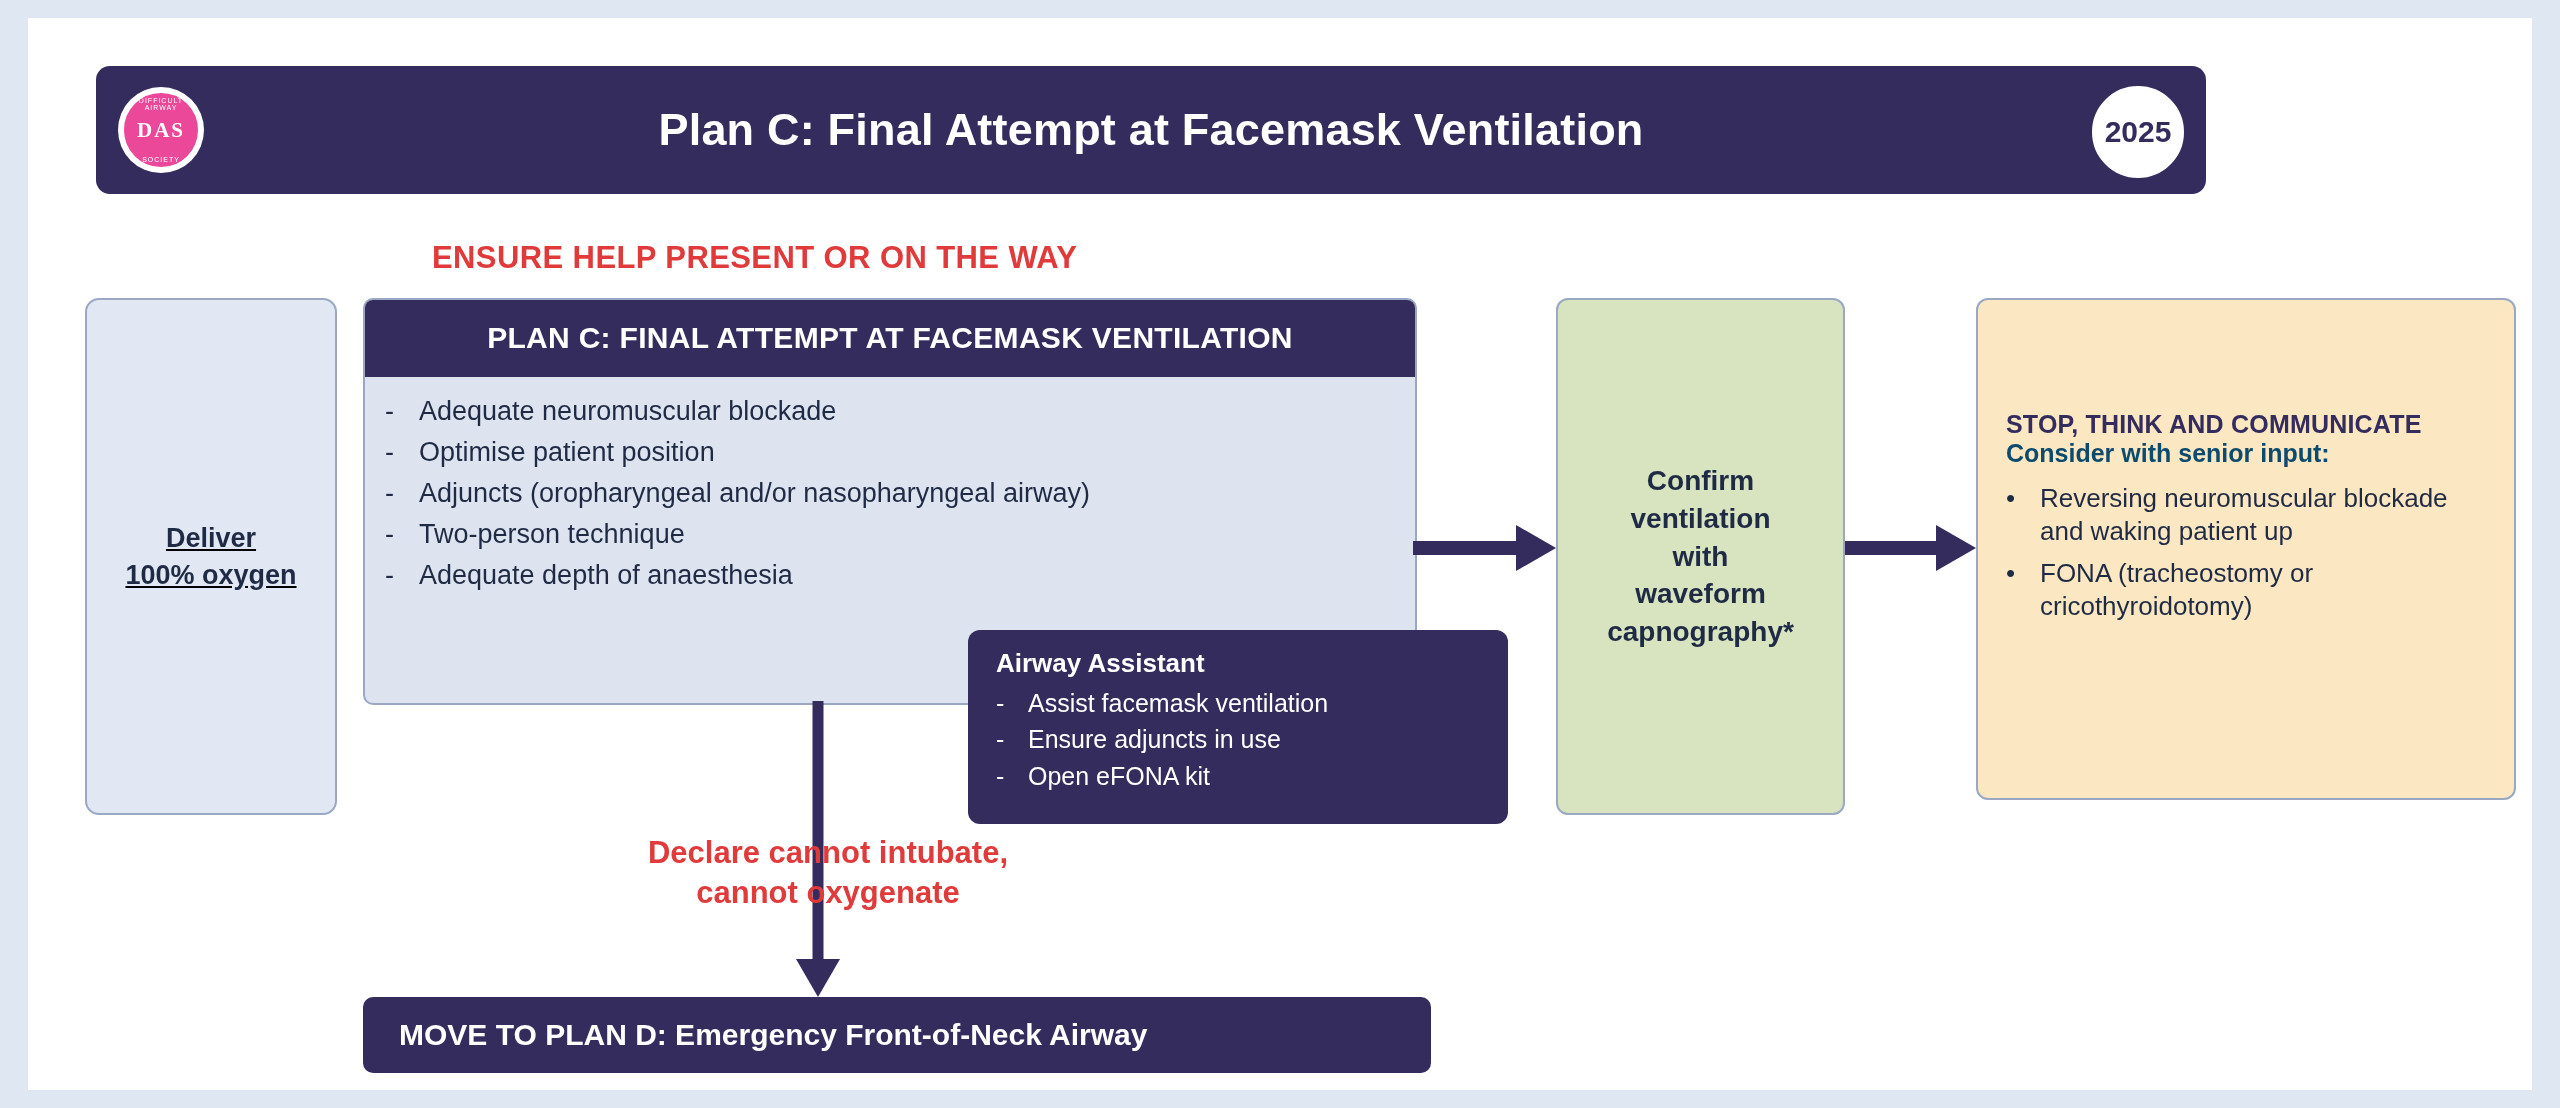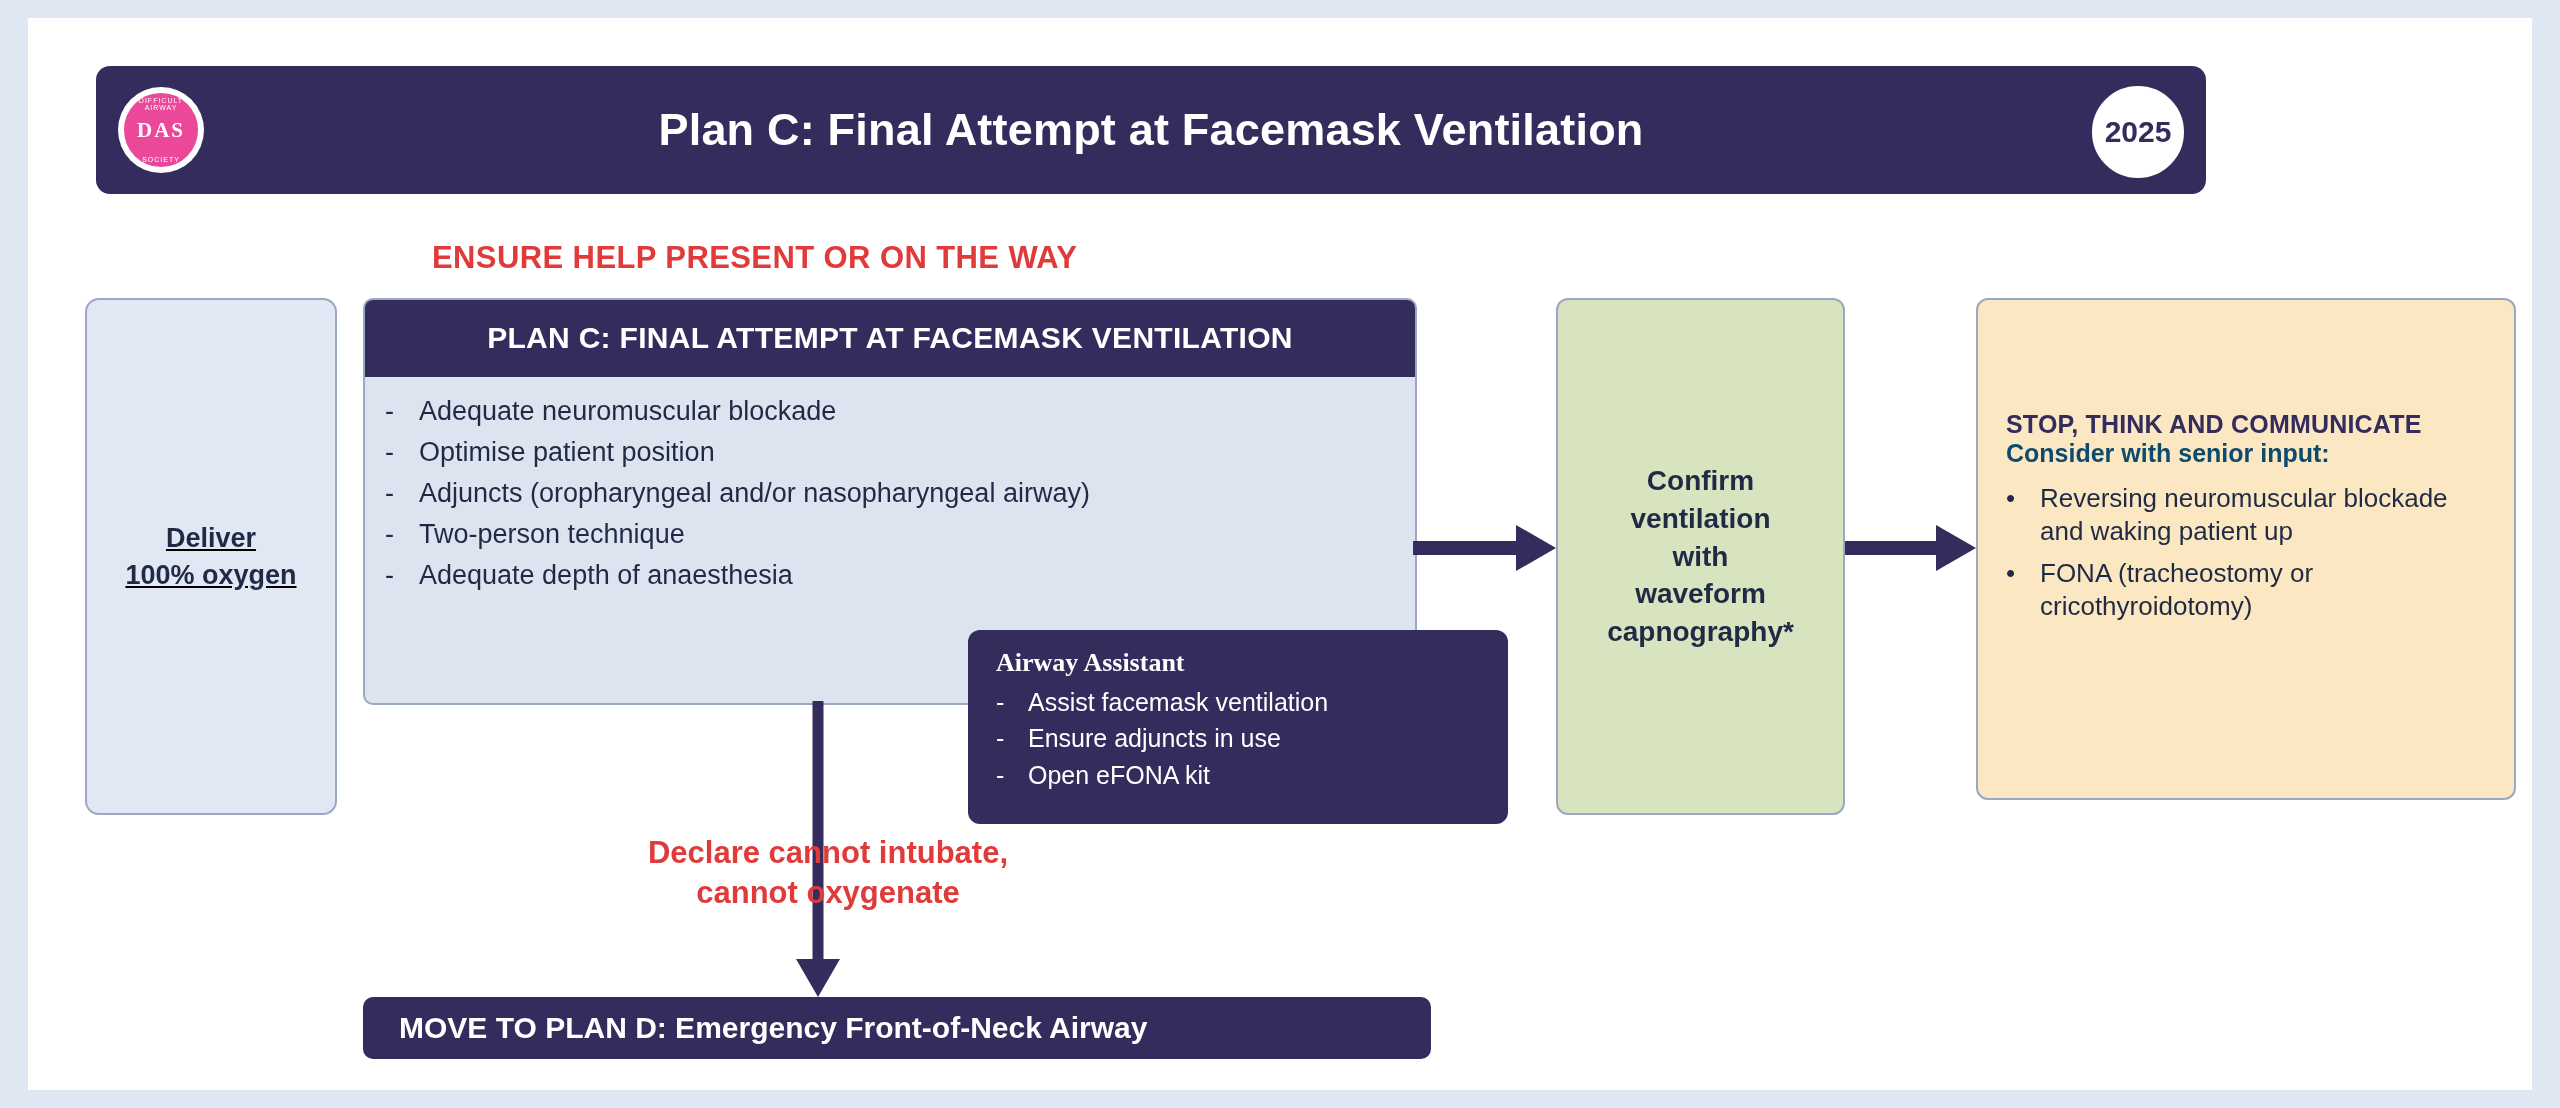--- a/index.html
+++ b/index.html
@@ -186,21 +186,20 @@
     height: 180px;
     background: #332c5c;
     border-radius: 12px;
     color: #ffffff;
     padding: 14px 0 0 0;
   }
   #airway-title {
     font-size: 26px;
     font-weight: bold;
     padding: 4px 0 6px 28px;
-    font-family: Liberation Serif, serif;
   }
   #airway-box .row {
     display: flex;
     font-size: 25px;
     padding: 5px 0 5px 28px;
     line-height: 1.05;
   }
   #airway-box .dash {
     width: 32px;
     flex: 0 0 32px;
@@ -279,21 +278,21 @@
     font-weight: bold;
     line-height: 1.28;
   }
 
   
   #pland-bar {
     position: absolute;
     left: 335px;
     top: 979px;
     width: 1068px;
-    height: 62px;
+    height: 76px;
     background: #332c5c;
     border-radius: 10px;
     display: flex;
     align-items: center;
     color: #ffffff;
     font-size: 30px;
     font-weight: bold;
     padding-left: 36px;
     box-sizing: border-box;
     text-align: right;

